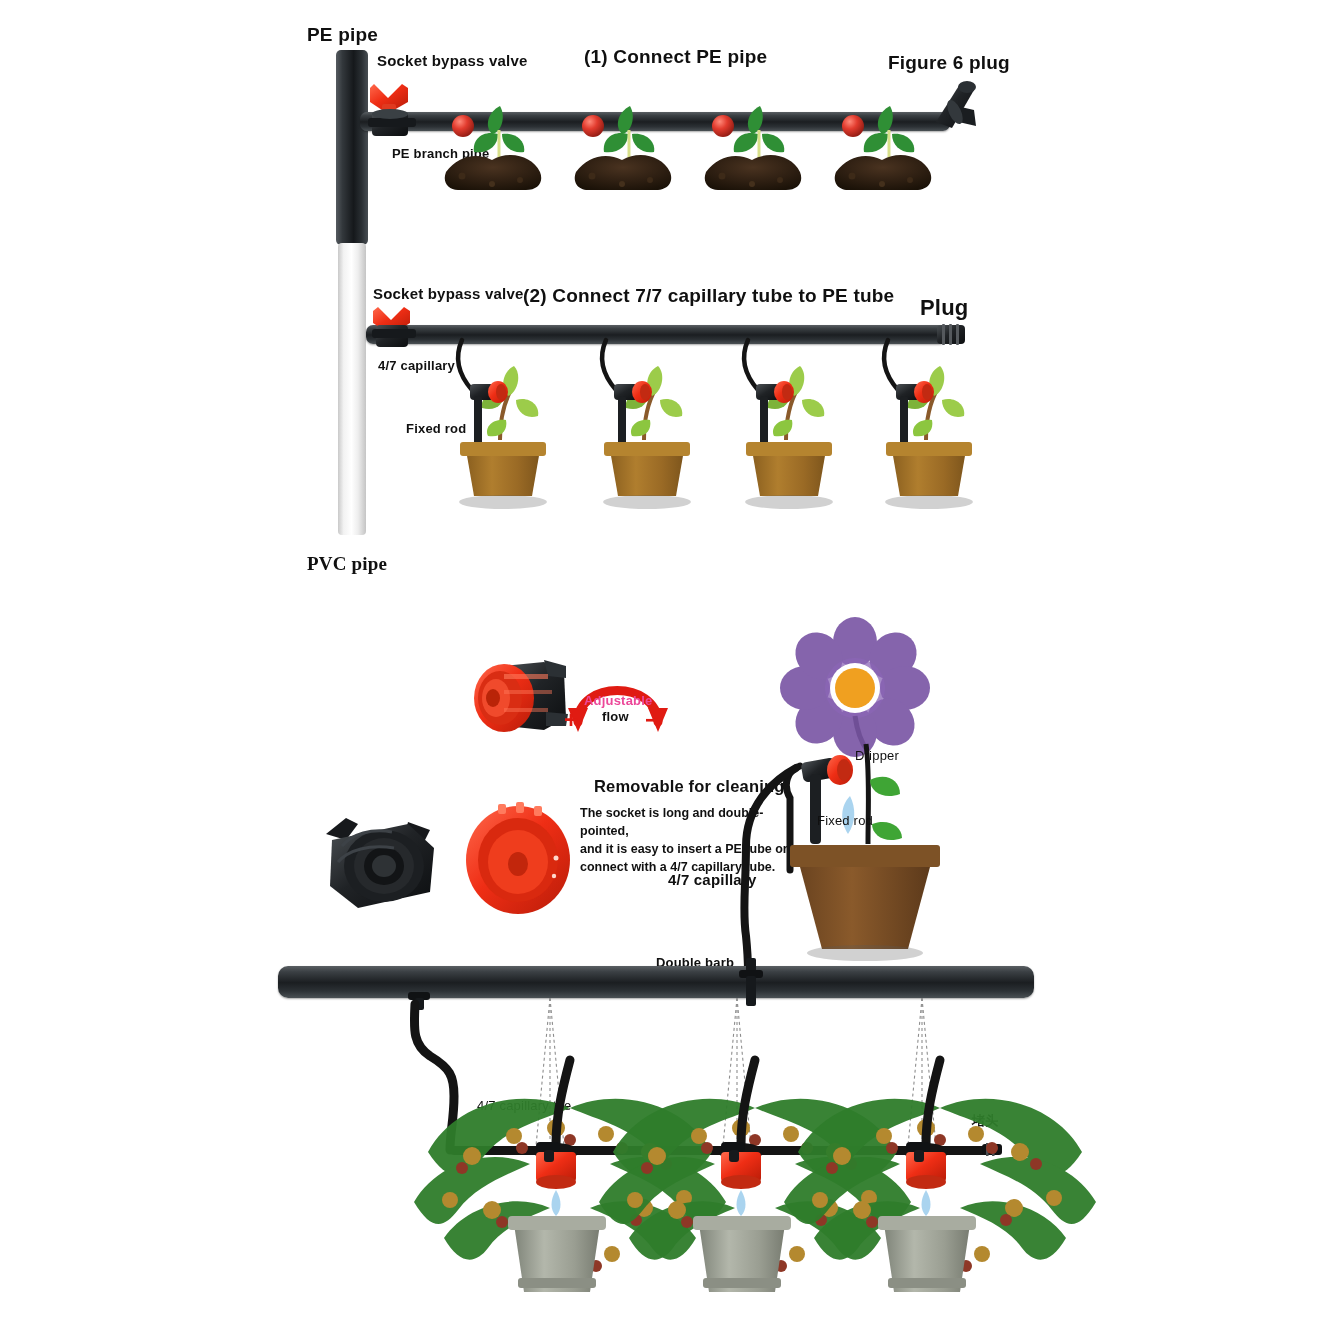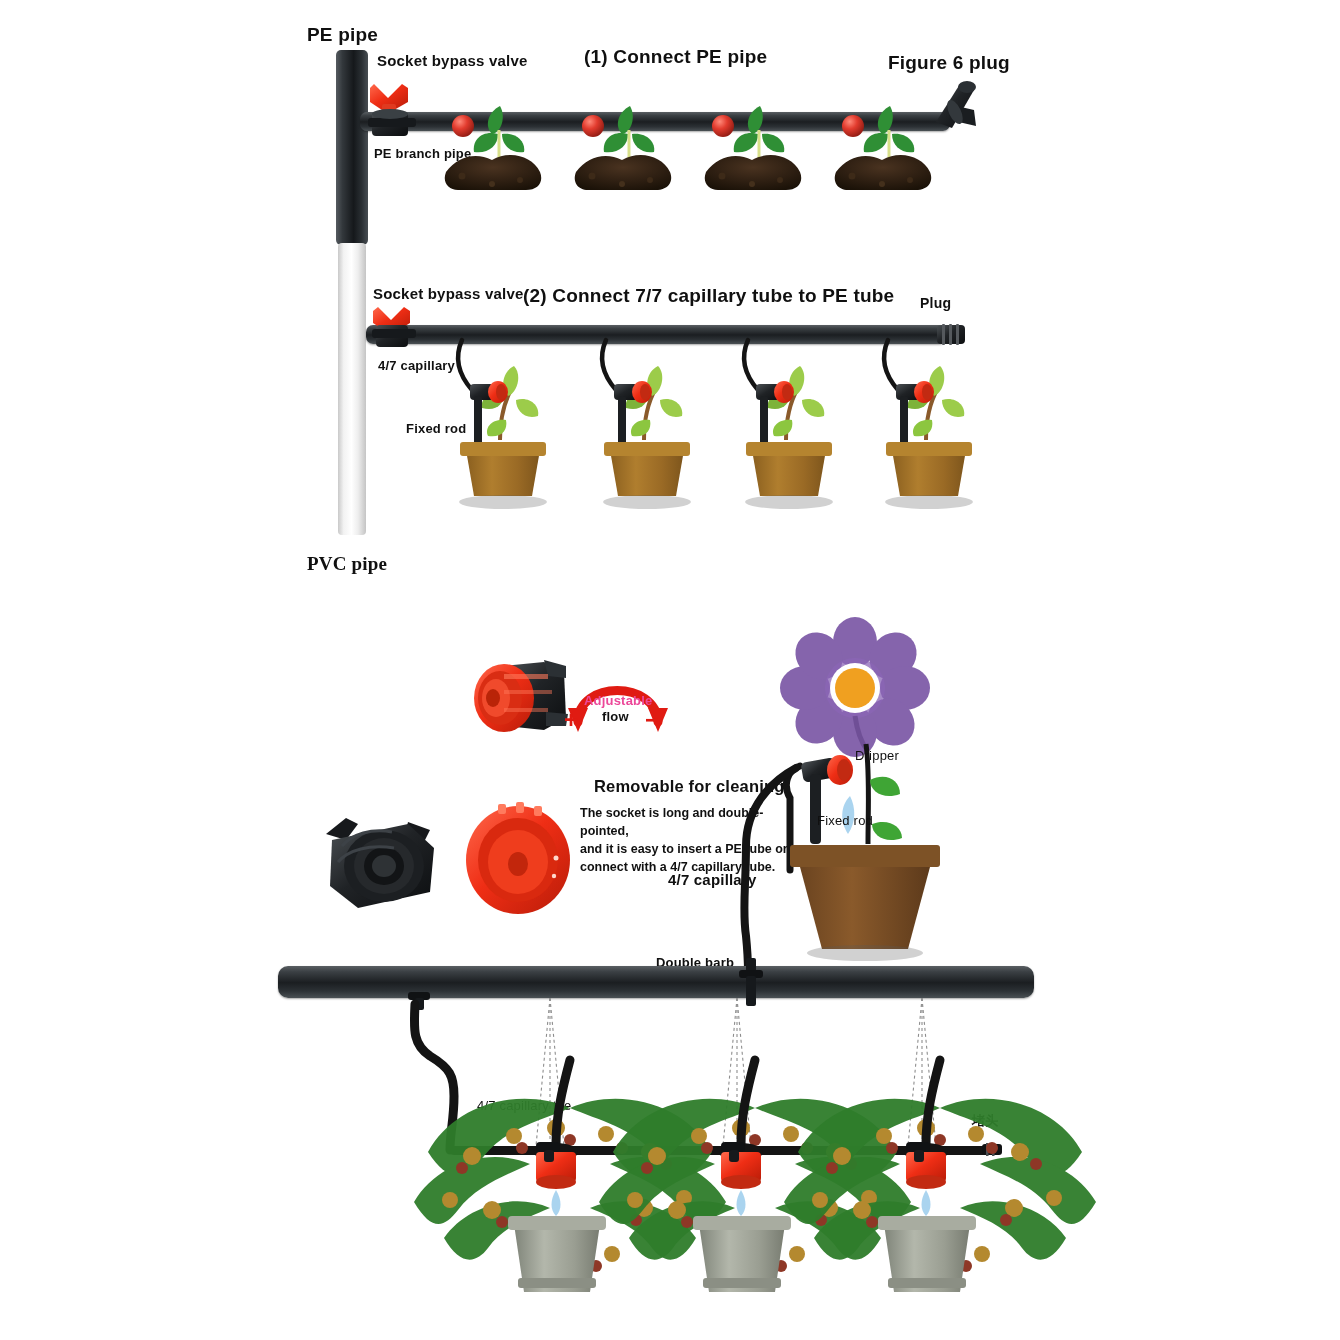--- a/index.html
+++ b/index.html
@@ -15,21 +15,21 @@
   .pvc-v{position:absolute;border-radius:4px;
      background:linear-gradient(to right,#c9c9c9 0%,#f2f2f2 20%,#ffffff 48%,#ededed 72%,#c4c4c4 100%);}
   .cap-line{position:absolute;background:#141414;border-radius:2px;}
   .valve{position:absolute;}
   .endplug{position:absolute;}
   svg{display:block;overflow:visible;}
   .tiny{font-size:13px;font-weight:400;}
   .sm{font-size:13px;font-weight:700;}
   .md{font-size:15px;font-weight:700;}
   .lg{font-size:19px;font-weight:700;}
-  .xl{font-size:14px;font-weight:700;}
+  .xl{font-size:22px;font-weight:700;}
   .para{position:absolute;font-weight:700;font-size:12.5px;line-height:1.45;color:#101010;}
   .plusminus{position:absolute;color:#e01b12;font-weight:800;}
 </style>
 </head>
 <body>
 
 <div class="stage">
 
   <svg width="0" height="0" style="position:absolute">
     <defs>
@@ -79,21 +79,21 @@
       </radialGradient>
     </defs>
   </svg>
 
   <div>
 
     <div class="lbl lg" style="left:307px;top:24px;">PE pipe</div>
     <div class="lbl md" style="left:377px;top:52px;">Socket bypass valve</div>
     <div class="lbl lg" style="left:584px;top:46px;">(1) Connect PE pipe</div>
     <div class="lbl lg" style="left:888px;top:52px;">Figure 6 plug</div>
-    <div class="lbl sm" style="left:356px;top:146px;padding-left:18px;">PE branch pipe</div>
+    <div class="lbl sm" style="left:374px;top:146px;padding-left:18px;">PE branch pipe</div>
 
     <div class="pipe-v" style="left:336px;top:50px;width:32px;height:195px;"></div>
 
     <div class="pipe-h" style="left:360px;top:112px;width:590px;height:19px;"></div>
 
     <svg class="valve" style="left:368px;top:78px;" width="70" height="62">
       <path d="M6 6 L20 20 L34 6 L40 10 L40 24 L26 32 L14 32 L2 24 L2 10 Z" fill="url(#gRed)"></path>
       <rect x="14" y="26" width="14" height="10" rx="2" fill="#e03a20"></rect>
       <rect x="4" y="34" width="36" height="24" rx="4" fill="url(#gBlackPart)"></rect>
       <rect x="0" y="40" width="48" height="9" rx="3" fill="#16191c"></rect>

